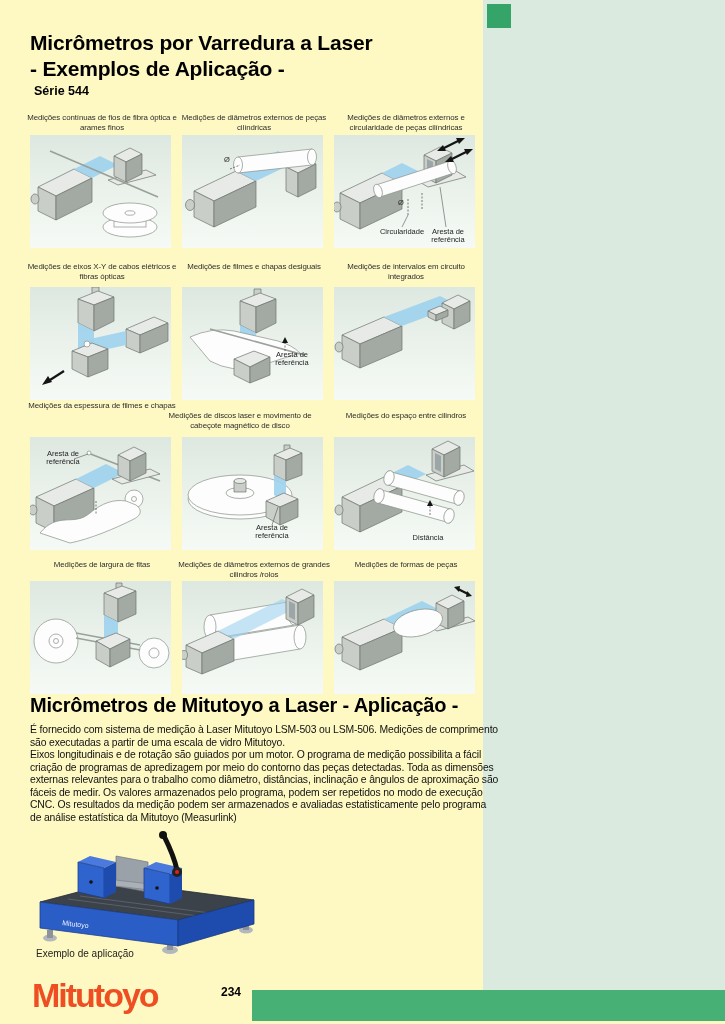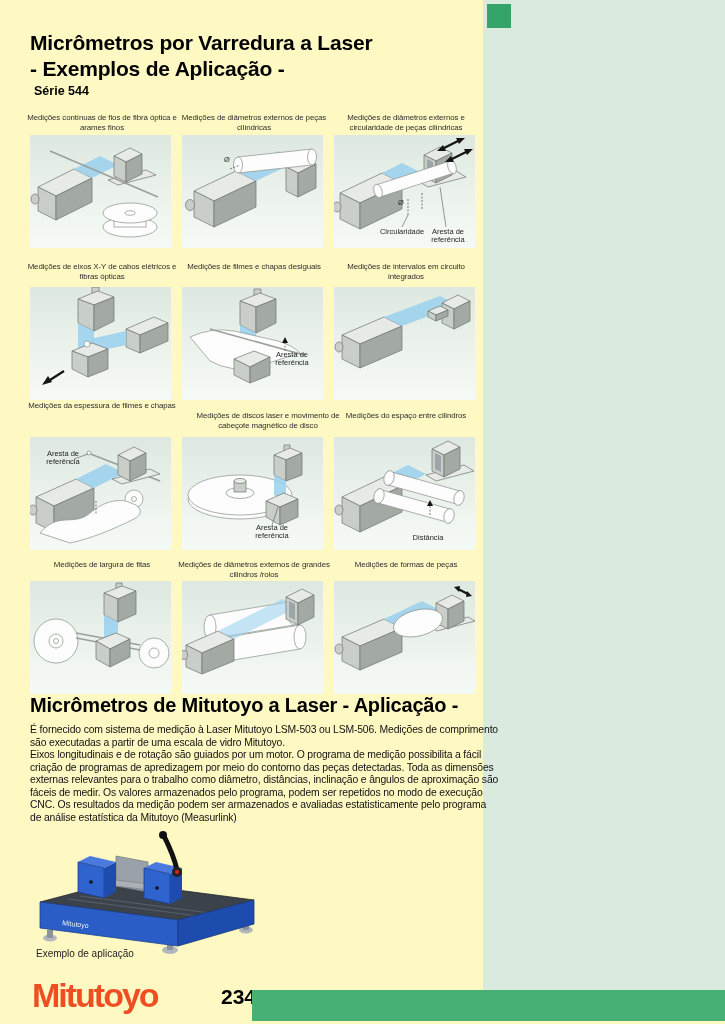--- a/index.html
+++ b/index.html
@@ -17,21 +17,21 @@
   .cell svg{position:absolute;left:0;top:0;width:141px;height:113px;}
   .lbl{position:absolute;font-size:7.5px;line-height:1.12;text-align:center;color:#1f1f1f;}
   .sec2-title{position:absolute;left:30px;top:694px;font-size:20px;font-weight:bold;
               letter-spacing:-0.2px;color:#000;}
   .body-text{position:absolute;left:30px;top:724px;width:470px;font-size:10.4px;
              line-height:12.5px;letter-spacing:-0.15px;color:#111;}
   .machine{position:absolute;left:28px;top:826px;width:235px;height:128px;}
   .example-caption{position:absolute;left:36px;top:948px;font-size:10px;color:#222;}
   .logo{position:absolute;left:32px;top:976px;font-size:34px;font-weight:bold;
         letter-spacing:-2px;color:#ef4e23;}
-  .pagenum{position:absolute;left:221px;top:985px;font-size:21px;font-weight:bold;color:#000;text-align:center;}
+  .pagenum{position:absolute;left:221px;top:985px;font-size:12px;font-weight:bold;color:#000;text-align:center;}
   .footer-bar{position:absolute;left:252px;top:990px;width:473px;height:31px;background:#46b075;}
   
   .t{fill:#e7eae6;stroke:#6f746f;stroke-width:.7;stroke-linejoin:round}
   .f{fill:#c9cec9;stroke:#6f746f;stroke-width:.7;stroke-linejoin:round}
   .s{fill:#a3a9a3;stroke:#6f746f;stroke-width:.7;stroke-linejoin:round}
   .w{fill:#fcfdfc;stroke:#8a8f8a;stroke-width:.7}
   .bm{fill:#9fd2ee;opacity:.92}
   .thin{stroke:#9aa09a;stroke-width:1.6;fill:none}
   .dash{stroke:#444;stroke-width:.7;stroke-dasharray:2 1.5;fill:none}
   .blk{stroke:#141414;stroke-width:2.2;fill:none}
@@ -54,21 +54,21 @@
 
   <div class="caption" style="left:26px;top:113px">Medições contínuas de fios de fibra óptica e arames finos</div>
   <div class="caption" style="left:178px;top:113px">Medições de diâmetros externos de peças cilíndricas</div>
   <div class="caption" style="left:330px;top:113px">Medições de diâmetros externos e circularidade de peças cilíndricas</div>
 
   <div class="caption" style="left:26px;top:262px">Medições de eixos X-Y de cabos elétricos e fibras ópticas</div>
   <div class="caption" style="left:178px;top:262px">Medições de filmes e chapas desiguais</div>
   <div class="caption" style="left:330px;top:262px">Medições de intervalos em circuito integrados</div>
 
   <div class="caption" style="left:26px;top:401px">Medições da espessura de filmes e chapas</div>
-  <div class="caption" style="left:192px;top:411px">Medições de discos laser e movimento de cabeçote magnético de disco</div>
+  <div class="caption" style="left:164px;top:411px">Medições de discos laser e movimento de cabeçote magnético de disco</div>
   <div class="caption" style="left:330px;top:411px">Medições do espaço entre cilindros</div>
 
   <div class="caption" style="left:26px;top:560px">Medições de largura de fitas</div>
   <div class="caption" style="left:178px;top:560px">Medições de diâmetros externos de grandes cilindros /rolos</div>
   <div class="caption" style="left:330px;top:560px">Medições de formas de peças</div>
 
   <div class="cell" style="left:30px;top:135px">
     <svg viewBox="0 0 141 113">
       <polygon class="t" points="8,52 44,34 62,43 26,61"></polygon>
       <polygon class="f" points="8,52 8,76 26,85 26,61"></polygon>

